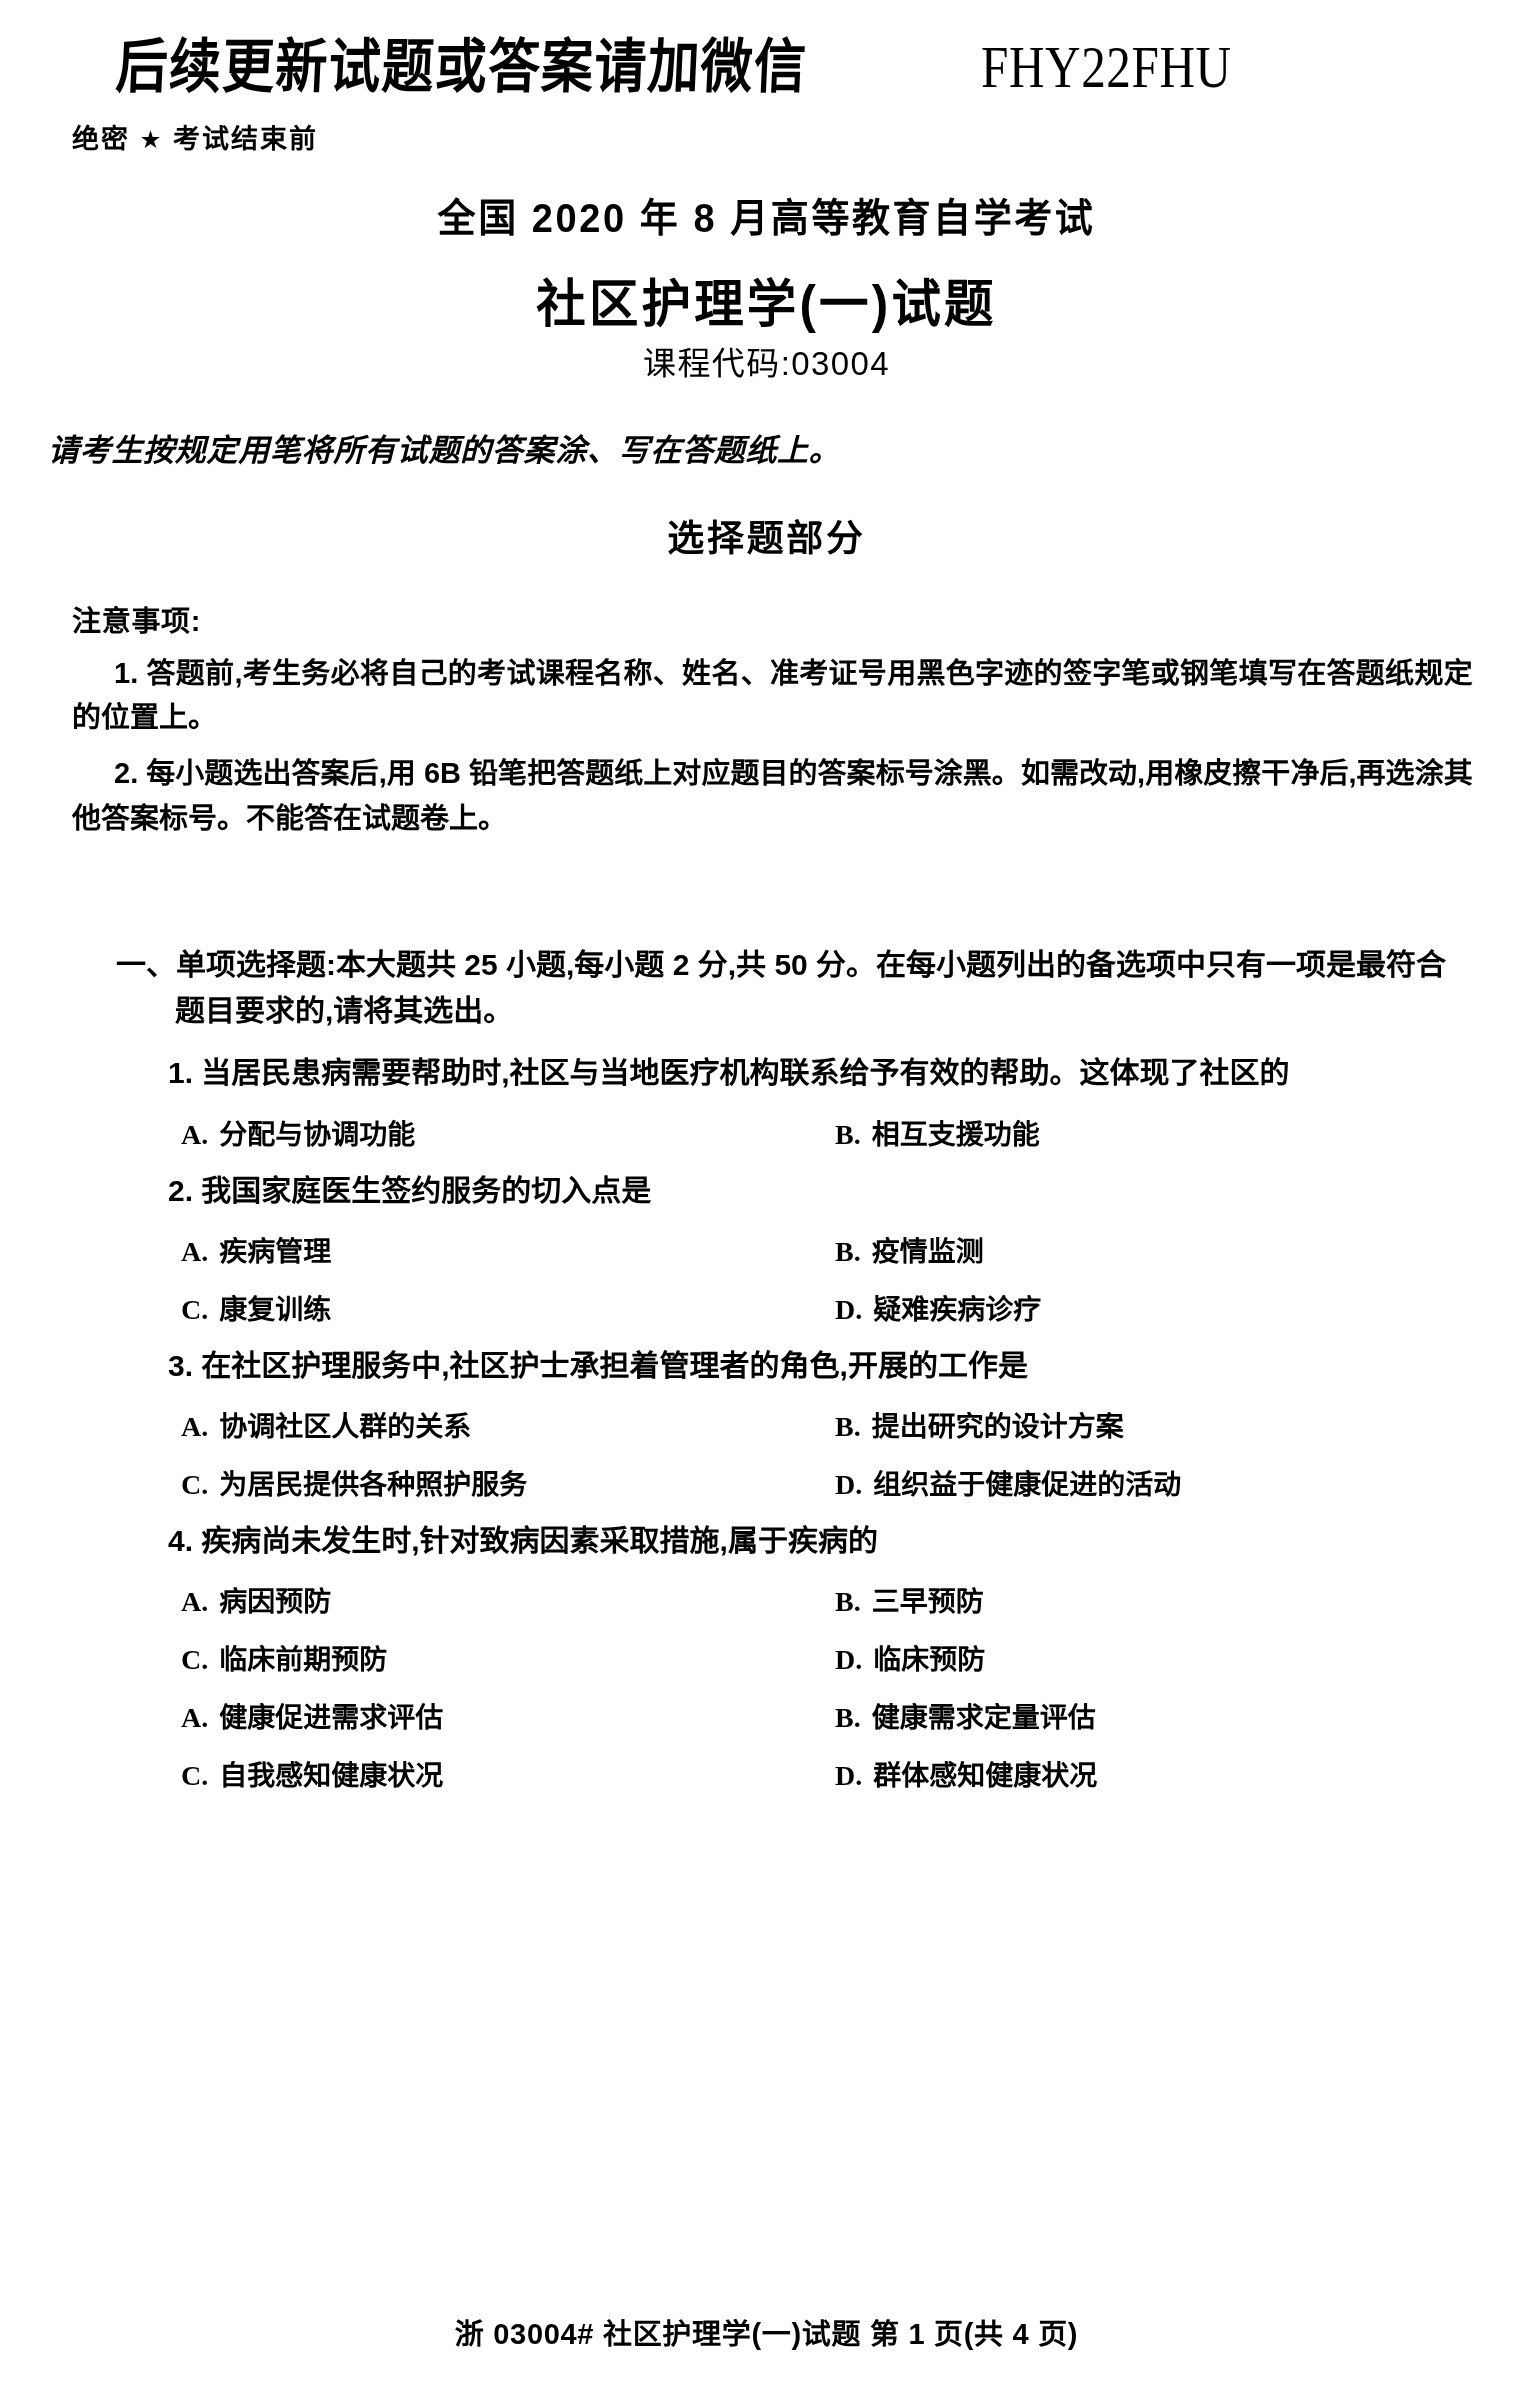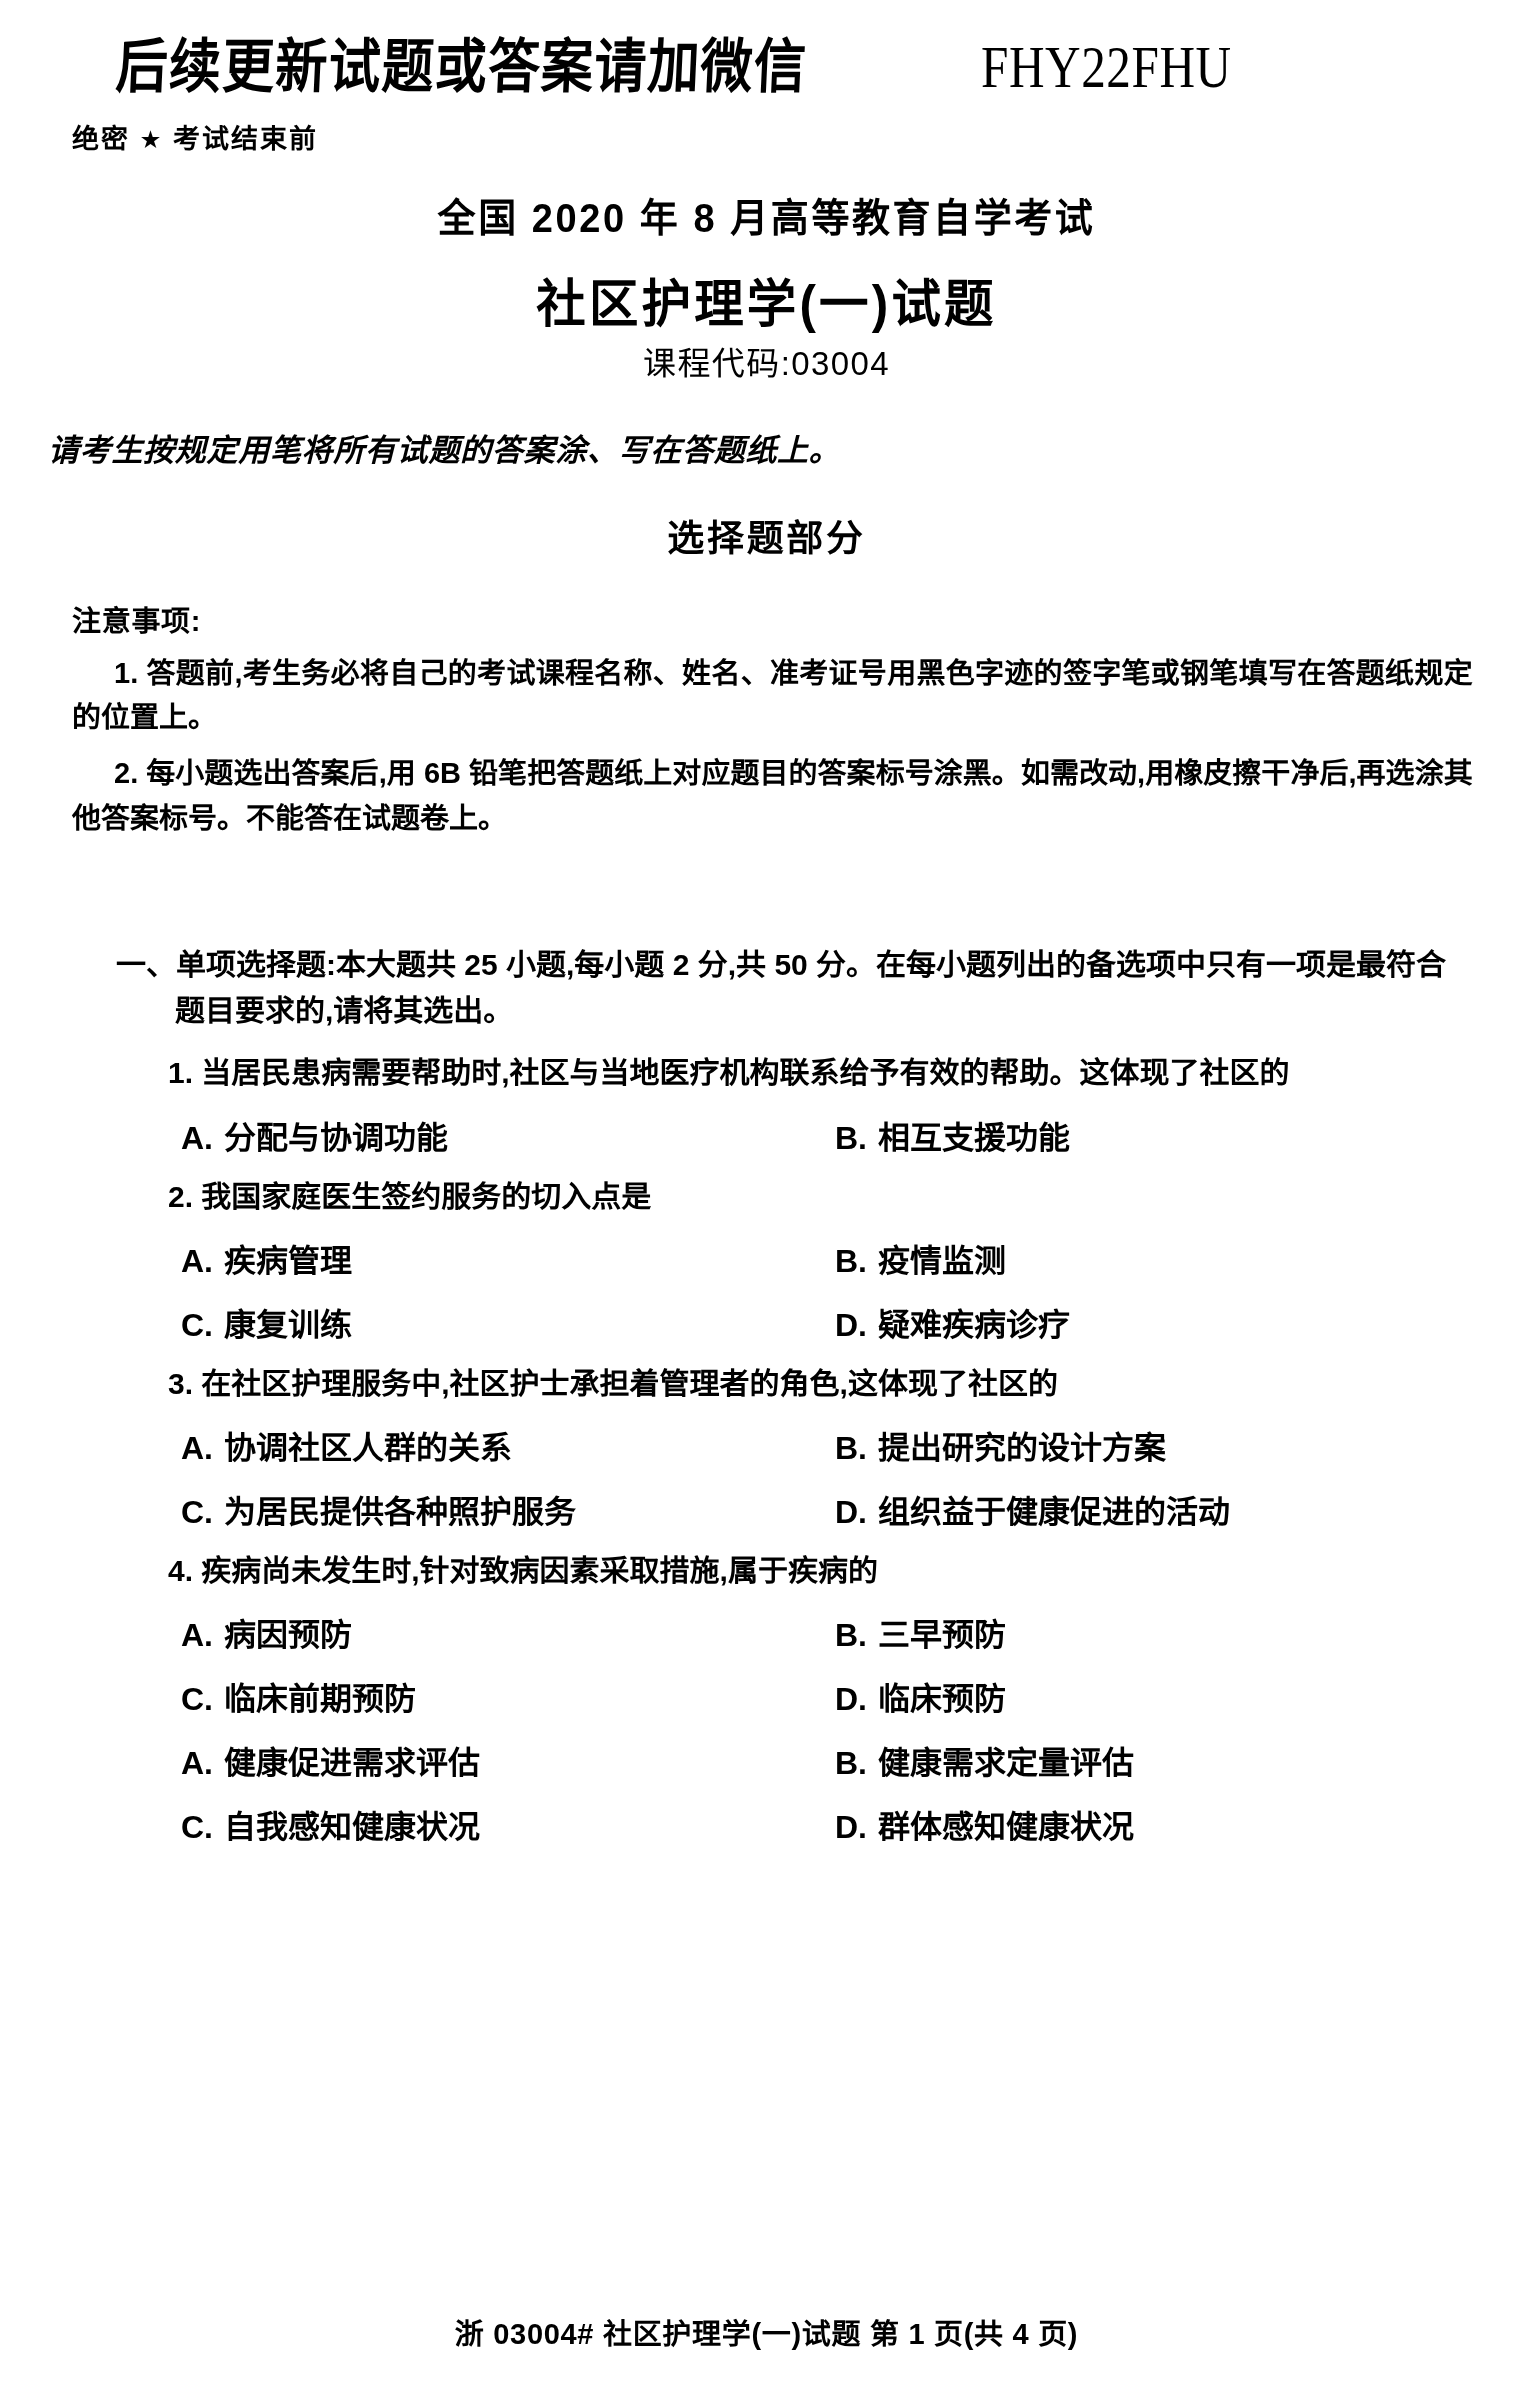--- a/index.html
+++ b/index.html
@@ -157,23 +157,23 @@
     line-height: 1.4;
     letter-spacing: 0px;
   }
   .q-num { margin-right: 8.2px; }
 
   .opt-row {
     display: flex;
     margin-top: 17.7px;
   }
   .opt {
-    font-family: Liberation Sans, sans-serif;
-    font-weight: 700;
-    font-size: 32px;
+    font-family: Liberation Serif, serif;
+    font-weight: 700;
+    font-size: 28px;
     letter-spacing: 0px;
     white-space: nowrap;
   }
   .opt-left  { width: 654px; margin-left: 133px; }
   .opt-right { }
   .opt-key { margin-right: 11px; }
 
   
   .footer {
     position: absolute;
@@ -252,21 +252,21 @@
         <span class="opt-key">C.</span><span>康复训练</span>
       </div>
       <div class="opt opt-right">
         <span class="opt-key">D.</span><span>疑难疾病诊疗</span>
       </div>
     </div>
   </div>
 
   <div class="question">
     <div class="q-stem">
-      <span class="q-num">3.</span><span>在社区护理服务中,社区护士承担着管理者的角色,这体现了社区的</span>
+      <span class="q-num">3.</span><span>在社区护理服务中,社区护士承担着管理者的角色,开展的工作是</span>
     </div>
     <div class="opt-row">
       <div class="opt opt-left">
         <span class="opt-key">A.</span><span>协调社区人群的关系</span>
       </div>
       <div class="opt opt-right">
         <span class="opt-key">B.</span><span>提出研究的设计方案</span>
       </div>
     </div>
     <div class="opt-row">

